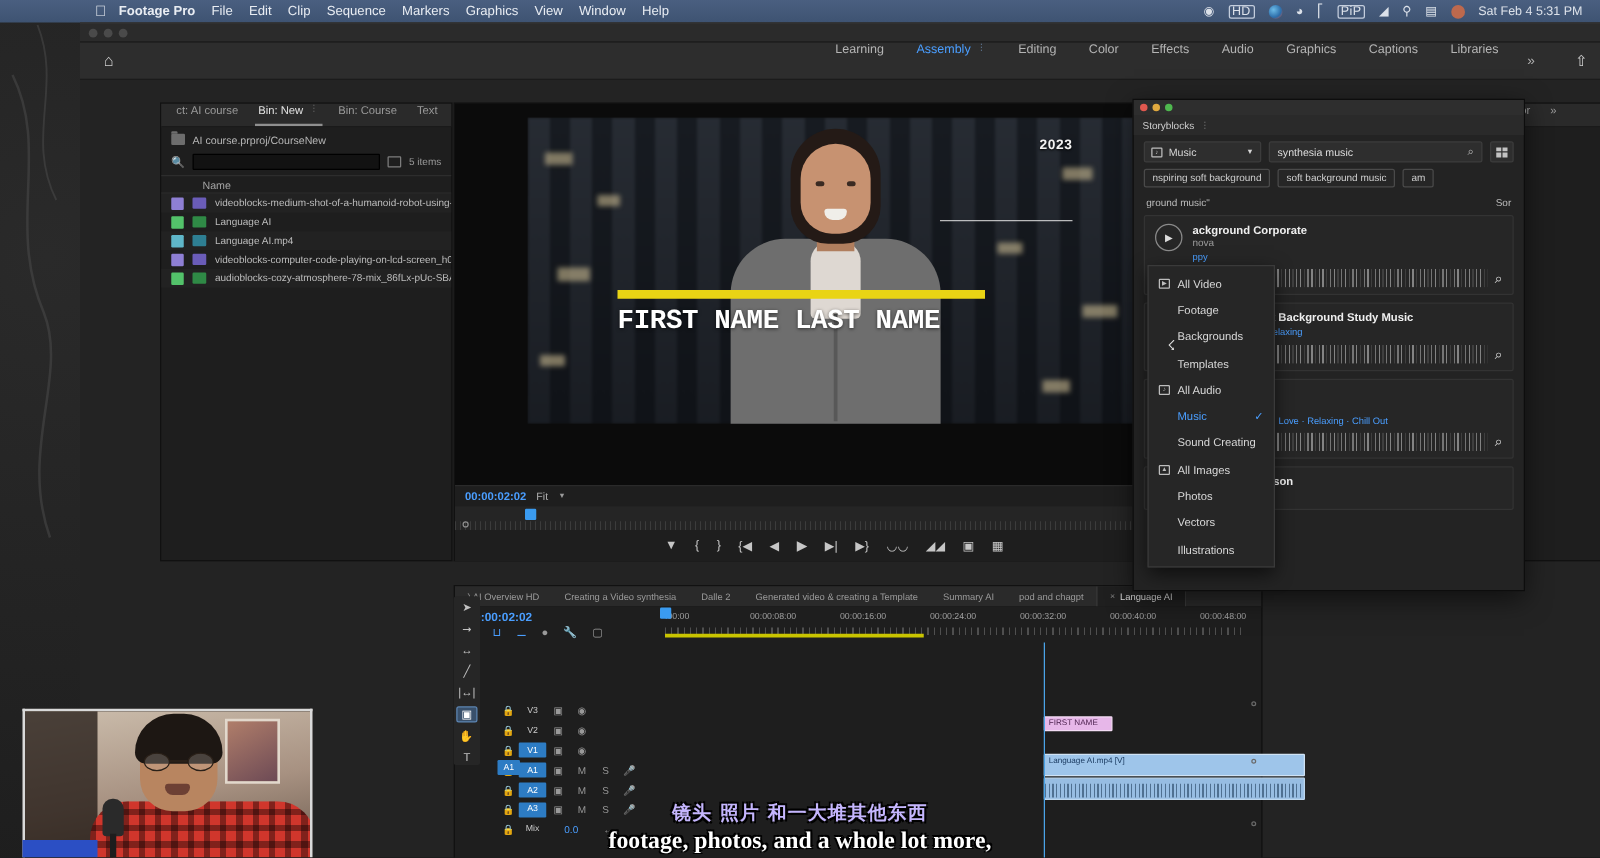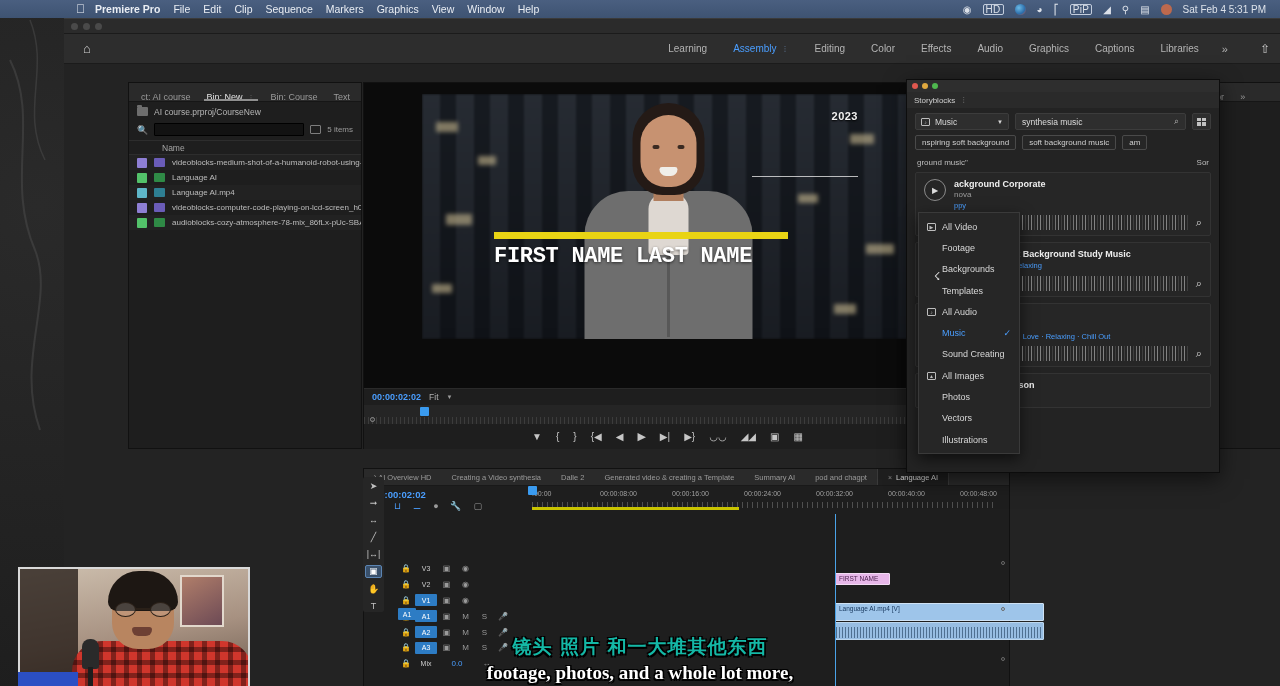--- a/index.html
+++ b/index.html
@@ -59,36 +59,36 @@
 
   
   .wsbar {
     height: 30px; background: #2d2d2d; display: flex; align-items: center;
     border-bottom: 1px solid #1b1b1b; padding: 0 10px;
   }
   .home-ic { width: 26px; text-align: center; font-size: 13px; color: #cfcfcf; }
   .ws-tabs { margin-left: auto; display: flex; align-items: center; gap: 0; }
   .ws-tab {
     padding: 0 13px; font-size: 10px; color: #b4b4b4; height: 30px;
-    display: flex; align-items: center; white-space: nowrap;
+    display: flex; align-items: flex-start; white-space: nowrap;
   }
   .ws-tab.active { color: #4a9eff; }
   .ws-tab .grip { margin-left: 5px; font-size: 7px; color: #6f8fb5; }
   .ws-more { padding: 0 10px; color: #b0b0b0; font-size: 11px; }
   .share-ic { margin-left: 22px; font-size: 12px; color: #cfcfcf; }
 
   
   .panel { position: absolute; background: #1e1e1e; border: 1px solid #111; }
   .ptabs {
     height: 19px; background: #2a2a2a; display: flex; align-items: center;
     padding: 0 4px; border-bottom: 1px solid #161616; overflow: hidden;
   }
   .ptab {
     font-size: 9px; color: #9a9a9a; padding: 0 8px; height: 19px;
-    display: flex; align-items: flex-end; white-space: nowrap; position: relative;
+    display: flex; align-items: flex-start; white-space: nowrap; position: relative;
   }
   .ptab.active { color: #e2e2e2; }
   .ptab.active::after {
     content:""; position: absolute; left: 5px; right: 5px; bottom: 1px;
     height: 1.5px; background: #8f8f8f;
   }
   .ptab .menu-ic { margin-left: 5px; font-size: 7px; color: #777; }
 
   
   #projectPanel { left: 64px; top: 63px; width: 234px; height: 367px; }
@@ -330,21 +330,21 @@
     position: absolute; left: 299px; top: 458px; width: 21px; height: 135px;
     background: #262626; border-radius: 2px; display: flex; flex-direction: column;
     align-items: center; padding-top: 3px; gap: 4px; z-index: 20;
   }
   .tool-col .t { width: 17px; height: 14px; display: flex; align-items: center; justify-content: center; font-size: 9px; color: #c2c2c2; border-radius: 2px; }
   .tool-col .t.sel { background: #39506b; color: #fff; border: 1px solid #5c85b3; }
 
   
   .subs { position: absolute; left: 0; right: 0; bottom: 2px; text-align: center; z-index: 60; }
   .sub-cn {
-    font-size: 19px; color: #14b8a6; font-weight: bold; letter-spacing: 1px;
+    font-size: 15px; color: #c4b5fd; font-weight: bold; letter-spacing: 1px;
     text-shadow: 1.5px 1.5px 0 #000, -1.5px 1.5px 0 #000, 1.5px -1.5px 0 #000, -1.5px -1.5px 0 #000;
     font-family: "DejaVu Sans", sans-serif;
   }
   .sub-en {
     font-size: 19px; color: #fff; font-family: "Liberation Serif", serif; font-weight: bold;
     margin-top: 2px;
     text-shadow: 1.5px 1.5px 0 #000, -1.5px 1.5px 0 #000, 1.5px -1.5px 0 #000, -1.5px -1.5px 0 #000;
   }
 
   
@@ -386,21 +386,21 @@
 
   <div class="desk-bg">
     <svg class="scribble" width="64" height="686" viewBox="0 0 64 686">
       <path d="M10 60 C 40 120, 5 180, 35 250 C 55 300, 15 360, 40 430" stroke-width="2"></path>
       <path d="M30 20 C 50 70, 20 110, 45 160" stroke-width="1.5"></path>
     </svg>
   </div>
 
   <div class="menubar">
     <span class="apple"></span>
-    <span class="mi bold">Premiere Pro</span>
+    <span class="mi bold">Footage Pro</span>
     <span class="mi">File</span>
     <span class="mi">Edit</span>
     <span class="mi">Clip</span>
     <span class="mi">Sequence</span>
     <span class="mi">Markers</span>
     <span class="mi">Graphics</span>
     <span class="mi">View</span>
     <span class="mi">Window</span>
     <span class="mi">Help</span>
     <div class="right">

